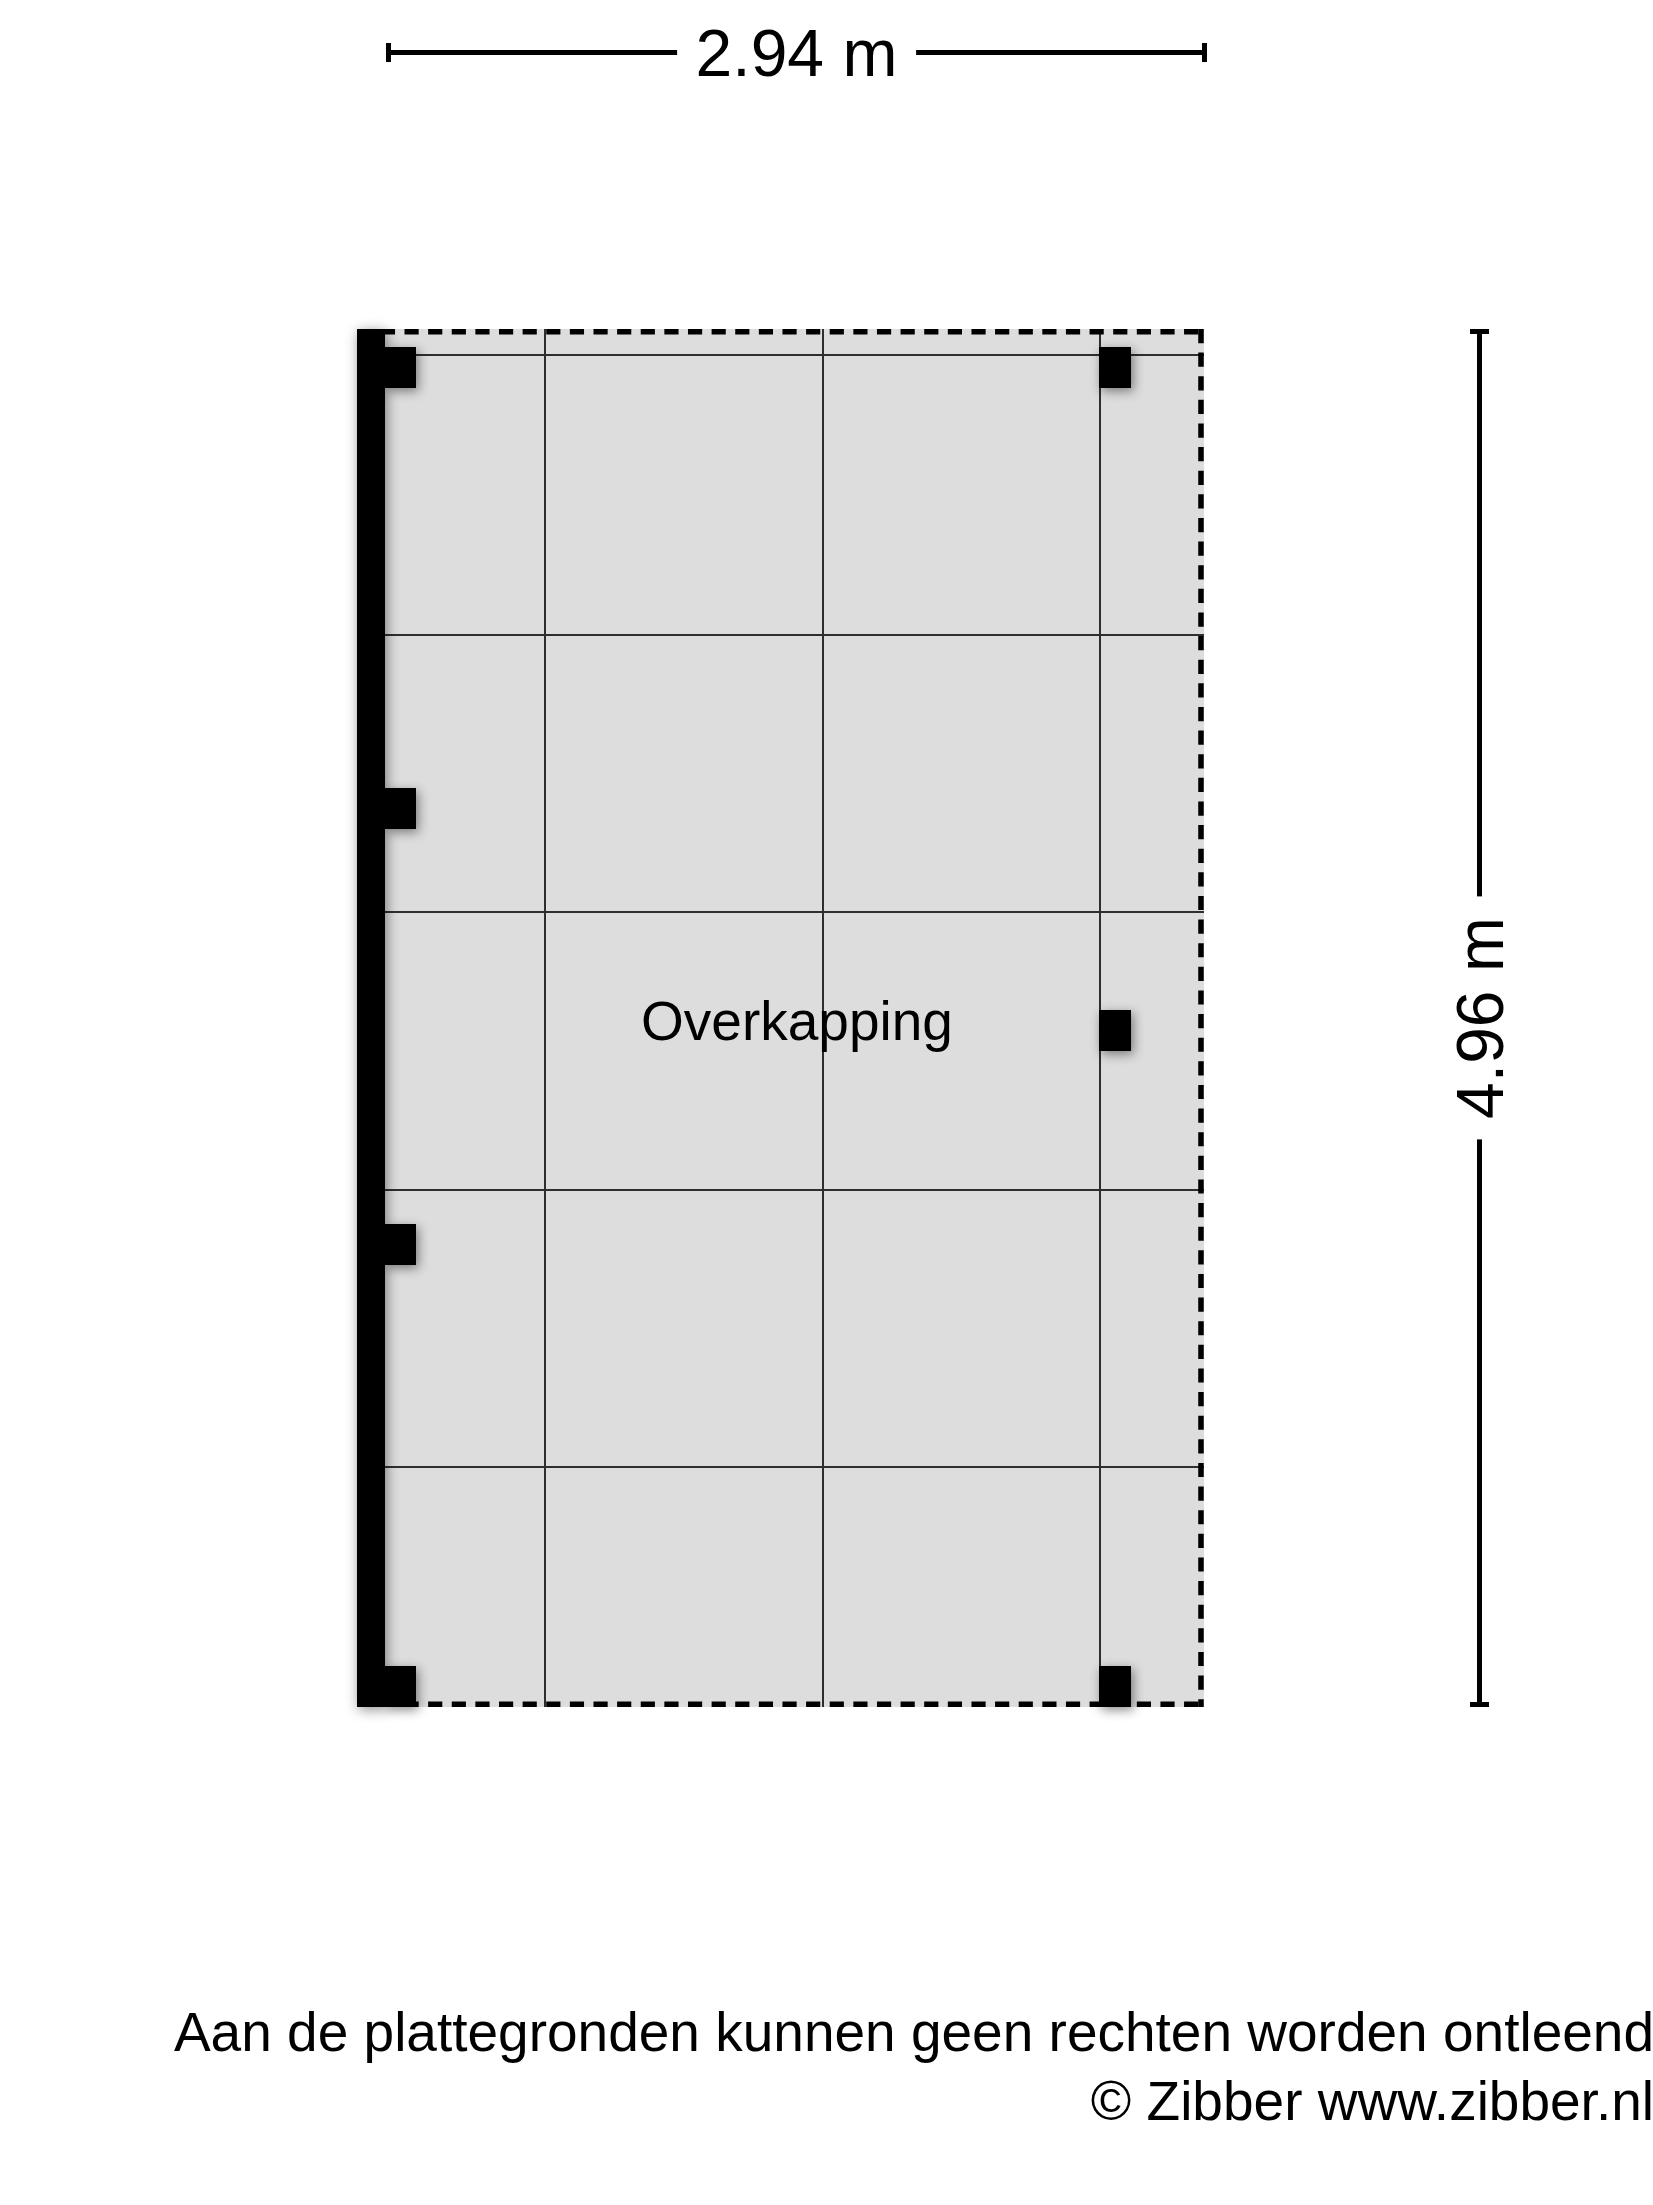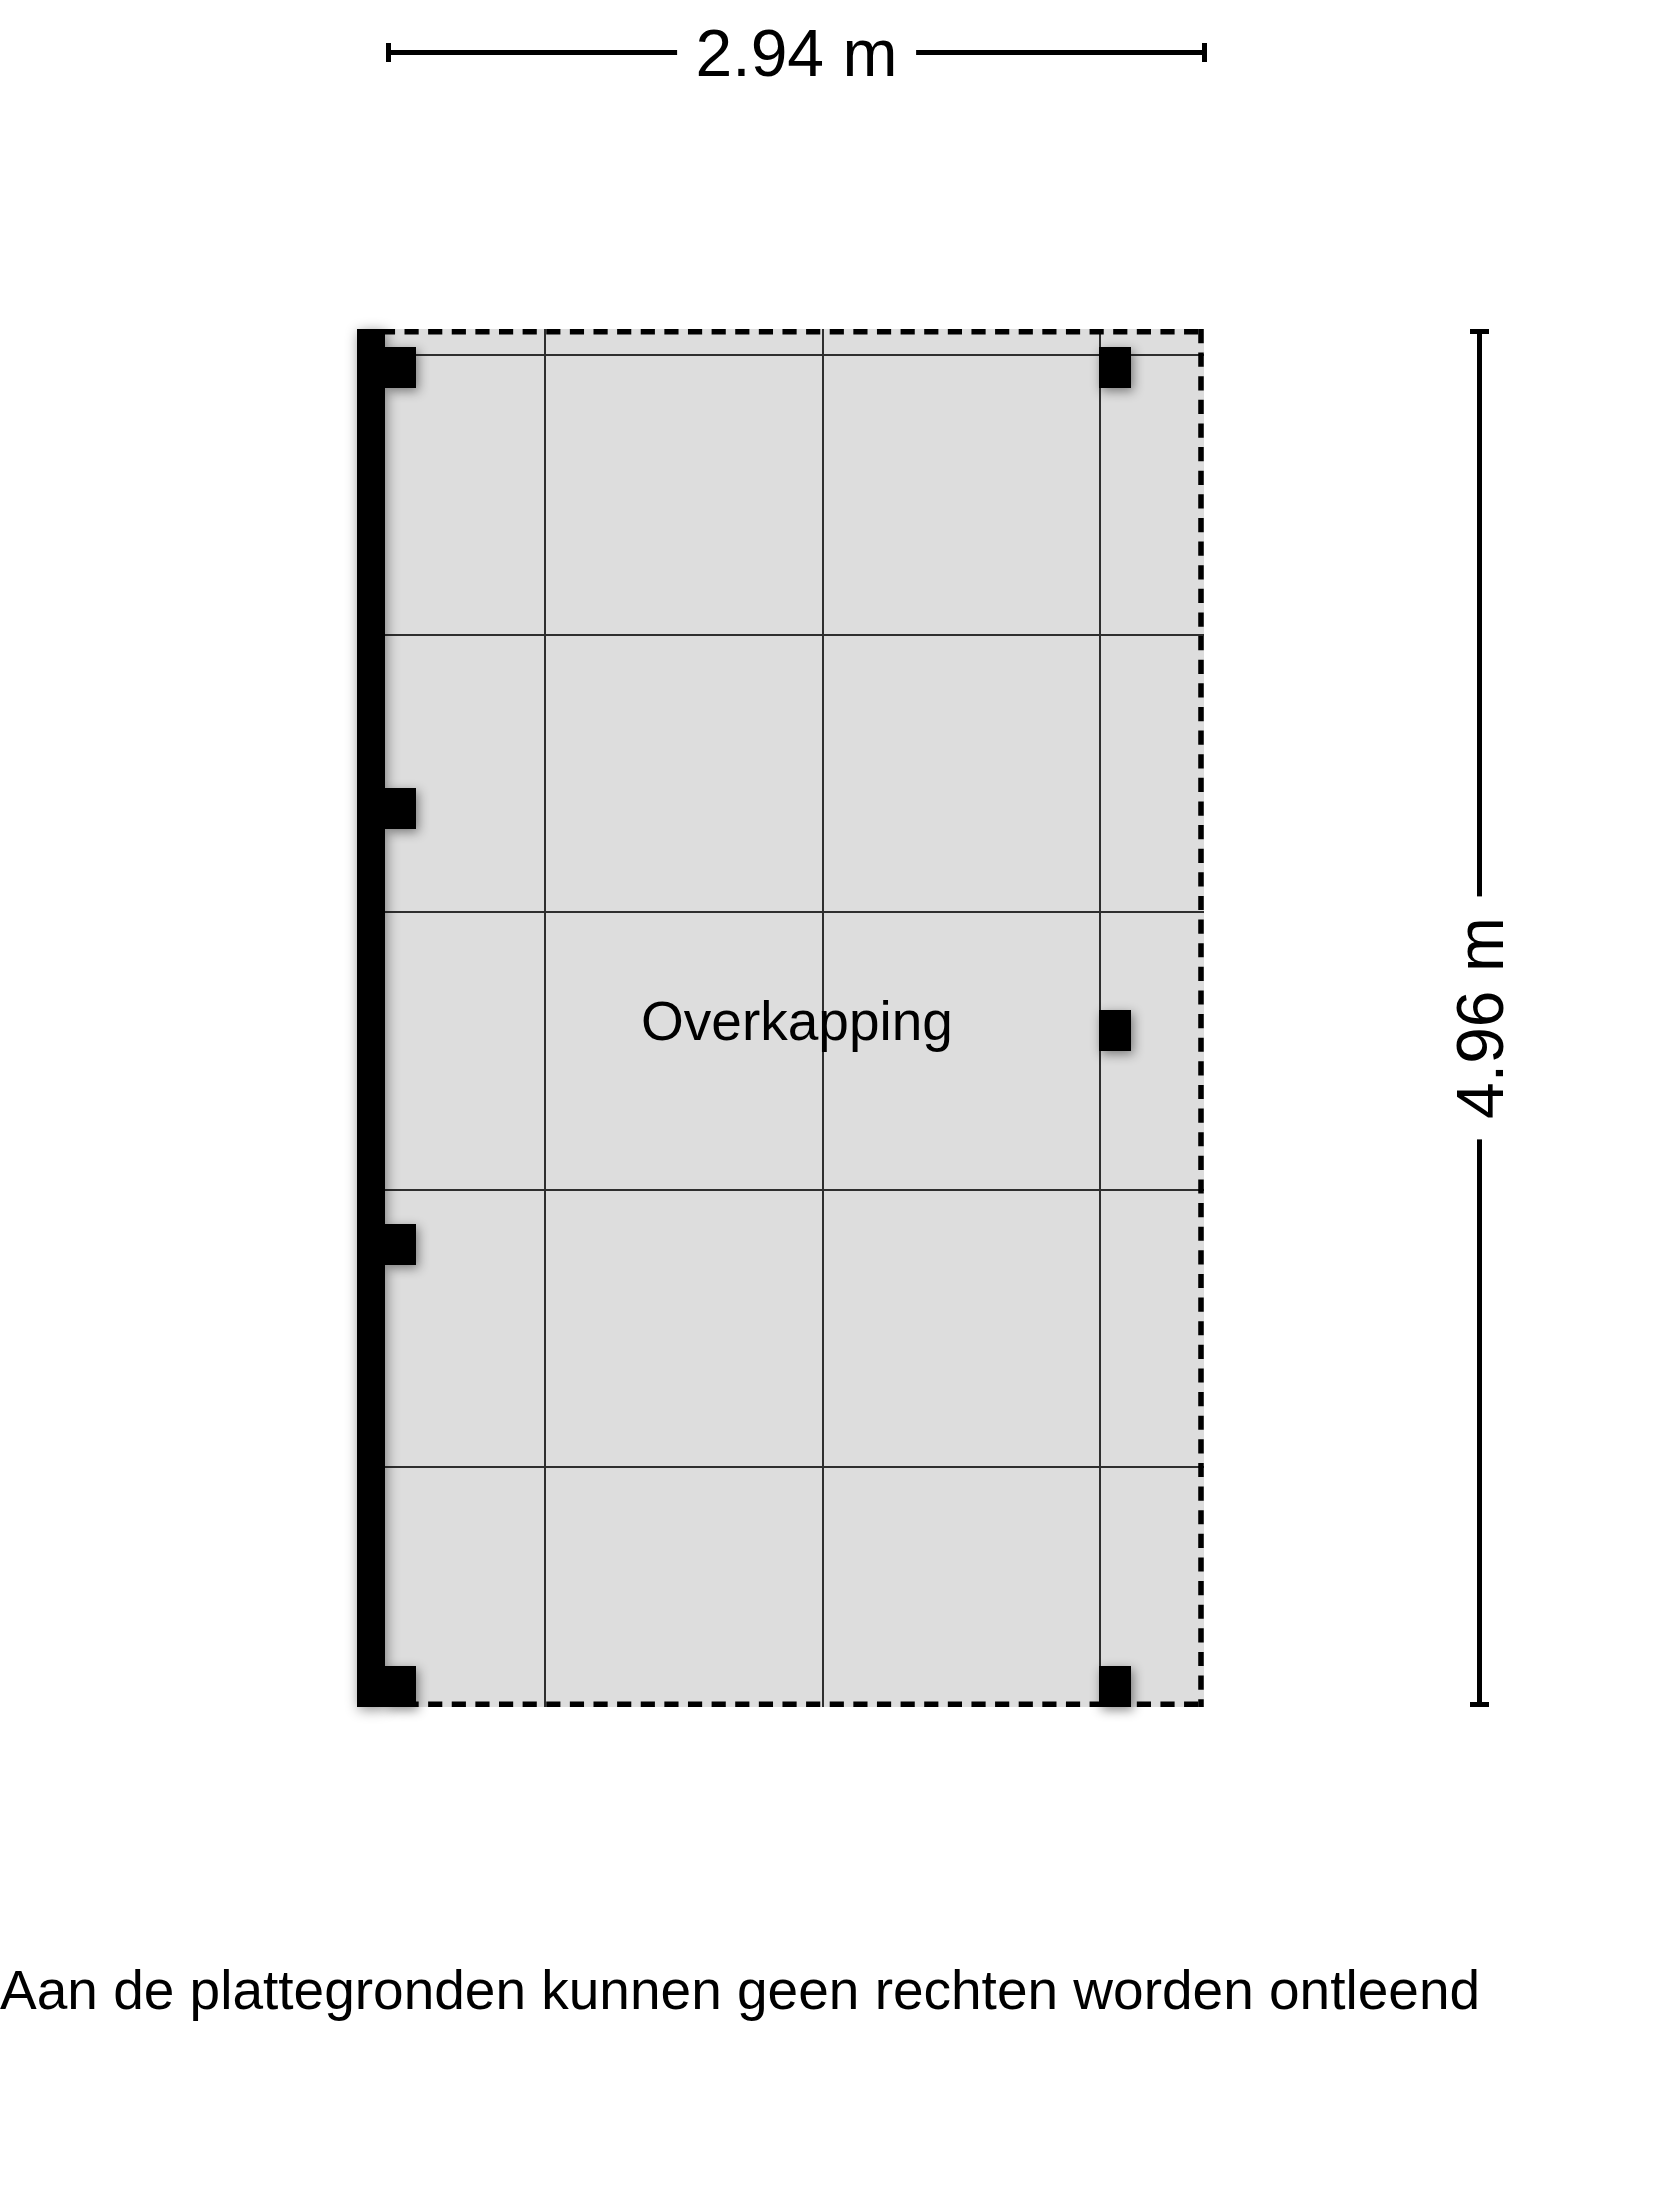--- a/index.html
+++ b/index.html
@@ -47,21 +47,21 @@
   .post{position:absolute;width:31.5px;height:41px;background:var(--structure);
     box-shadow:2.4px 3.2px 11px rgba(0,0,0,0.45);}
   .post.pl{left:27.6px;}
   .post.pr{left:742px;}
   .post.pl1{top:18px;} .post.pl2{top:459px;} .post.pl3{top:895px;} .post.pl4{top:1337px;}
   .post.pr1{top:18px;} .post.pr2{top:681px;} .post.pr3{top:1337px;}
   .room-label{position:absolute;left:440px;top:692px;transform:translate(-50%,-50%);
     font-size:55px;line-height:1;color:var(--text);white-space:nowrap;}
 
   
-  .footer{position:absolute;left:0;top:1956px;width:1654px;text-align:left;
+  .footer{position:absolute;left:0;top:1998px;width:1654px;text-align:right;
     font-size:55px;line-height:69px;color:var(--text);}
 </style>
 </head>
 <body>
 
 <div class="page">
 
   <div class="dim-top">
     <div class="dim-line"></div>
     <div class="tick left"></div>
@@ -102,16 +102,17 @@
     <div class="post pl pl4"></div>
     <div class="post pr pr1"></div>
     <div class="post pr pr2"></div>
     <div class="post pr pr3"></div>
 
     <div class="room-label">Overkapping</div>
   </div>
 
   <div class="footer">
     <div>Aan de plattegronden kunnen geen rechten worden ontleend</div>
+    <div>© Zibber www.zibber.nl</div>
   </div>
 
 </div>
 
 
 </body></html>

